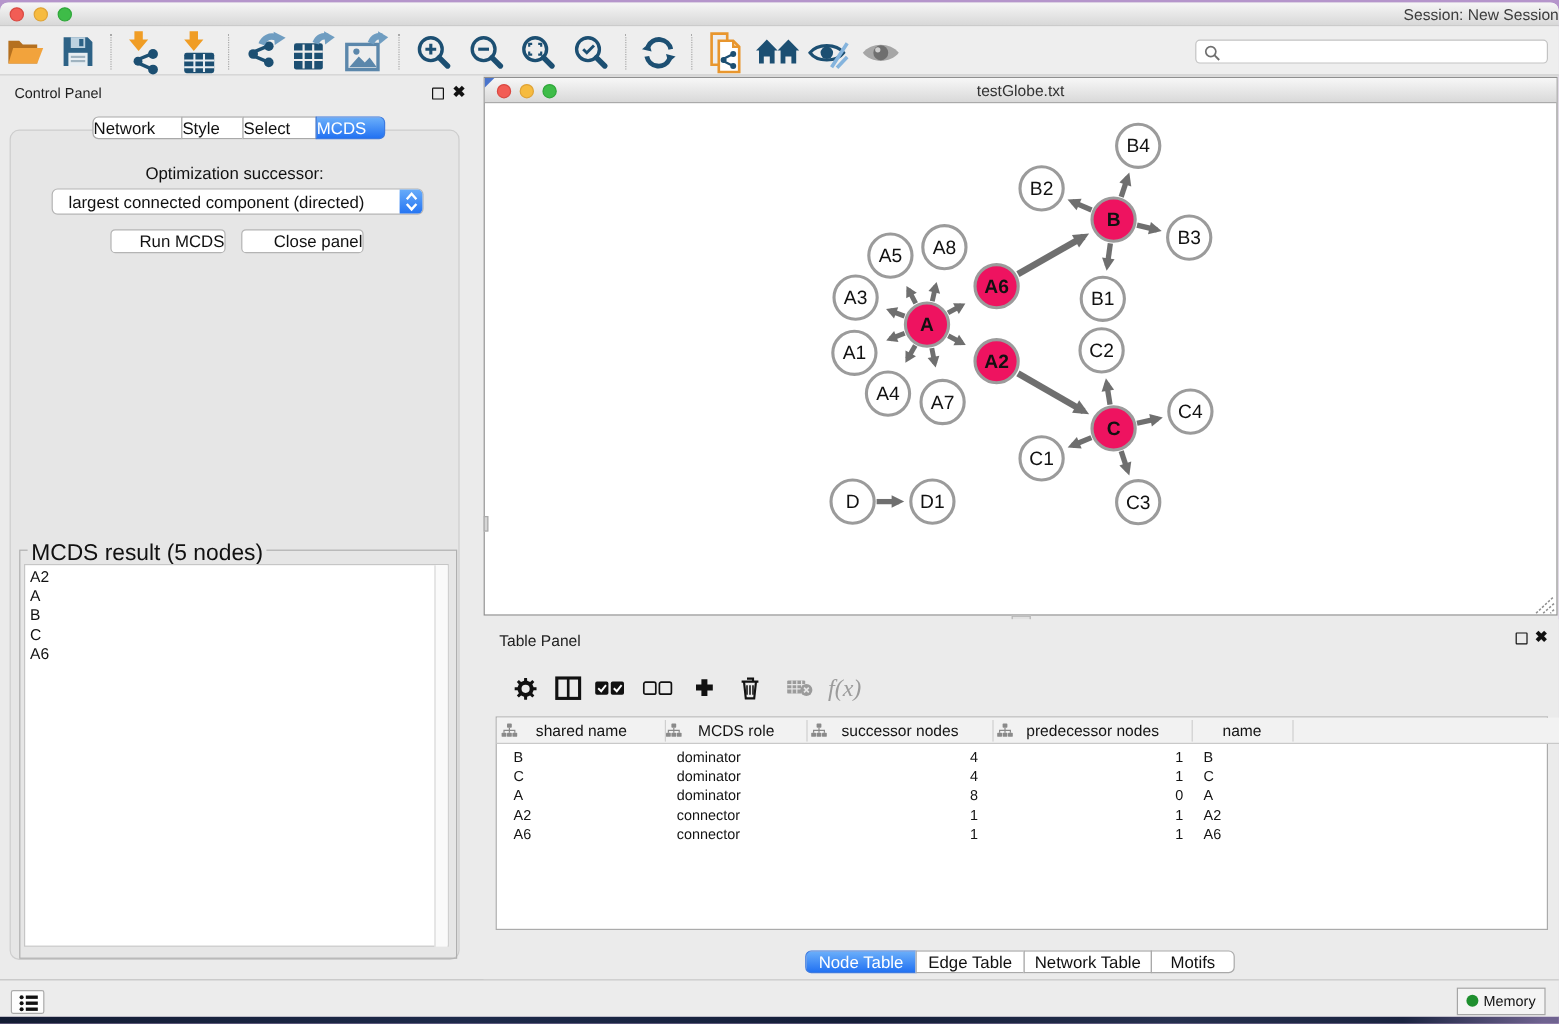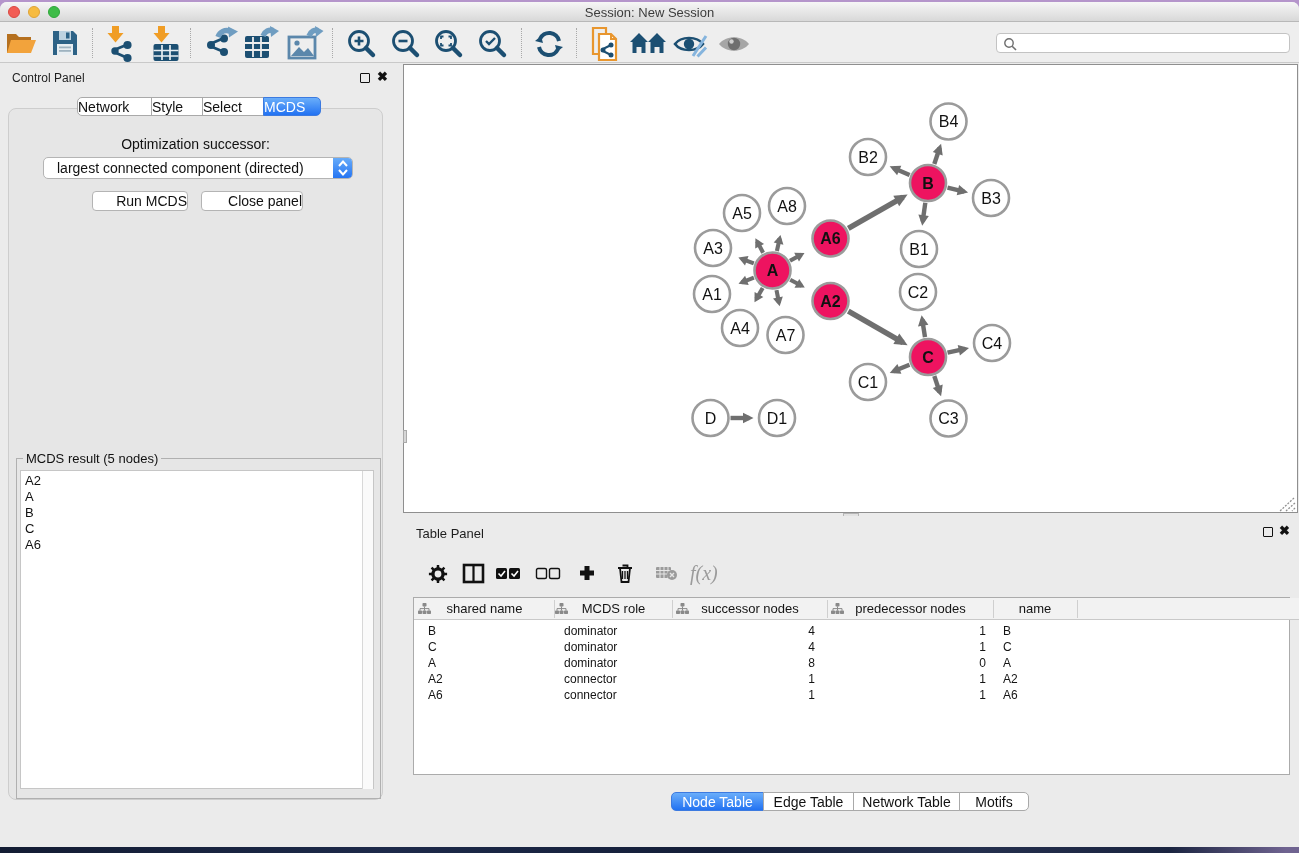--- a/index.html
+++ b/index.html
@@ -1,34 +1,34 @@
 <!DOCTYPE html>
 <html><head><meta charset="utf-8"><style>
 *{margin:0;padding:0;box-sizing:border-box}
 html,body{width:1299px;height:853px;overflow:hidden;font-family:"Liberation Sans",sans-serif;background:#b595cb}
 .abs{position:absolute}
 #deskbottom{left:0;top:847px;width:1299px;height:6px;background:linear-gradient(90deg,#131c33 0%,#1d2a4a 30%,#141e38 55%,#25304e 75%,#1a2440 90%,#6f6390 99%)}
 #win{left:0;top:2px;width:1299px;height:845px;background:#ebebeb;border-radius:7px 7px 0 0}
 #titlebar{left:0;top:0;width:1299px;height:20px;background:linear-gradient(#f6f6f6,#d8d8d8);border-radius:7px 7px 0 0;border-bottom:1px solid #b8b8b8}
 .tl{width:12px;height:12px;border-radius:50%;top:4px}
-#title{width:100%;text-align:center;top:3px;font-size:13px;color:#3c3c3c}
+#title{width:100%;text-align:right;top:3px;font-size:13px;color:#3c3c3c}
 #toolbar{left:0;top:20px;width:1299px;height:41px;background:#eeeeee;border-bottom:1px solid #c9c9c9}
 .sep{top:6px;height:30px;width:0;border-left:1px dotted #a9a9a9}
 #searchbox{left:996px;top:11px;width:294px;height:20px;background:#fff;border:1px solid #c3c3c3;border-radius:4px}
 #leftpanel{left:0;top:61px;width:403px;height:753px;background:#ebebeb}
 #cptitle{left:12px;top:8px;font-size:12px;color:#1e1e1e}
 #cpbox{left:8px;top:45px;width:375px;height:692px;background:#e6e6e6;border:1px solid #cdcdcd;border-radius:8px}
 .seg{position:absolute;top:34px;height:19px;border:1px solid #a9a9a9;background:#fff;font-size:14px;color:#111;text-align:left;line-height:18px}
 .segsel{background:linear-gradient(#6aaefa,#2272f2);color:#fff;border-color:#3c7ae0}
 #optlabel{left:8px;top:73px;width:375px;text-align:center;font-size:14px;color:#111}
 #combo{left:43px;top:94px;width:310px;height:22px;background:#fff;border:1px solid #b4b4b4;border-radius:5px;font-size:14px;color:#111;line-height:20px;text-align:left;padding-left:13px;white-space:nowrap;overflow:hidden}
 #combostep{right:-1px;top:-1px;width:20px;height:22px;background:linear-gradient(#6aaefa,#2272f2);border-radius:0 5px 5px 0}
 .btn{position:absolute;height:20px;background:#fff;border:1px solid #b4b4b4;border-radius:4px;font-size:14px;color:#111;text-align:right;line-height:18px}
 #fieldset{left:16px;top:395px;width:365px;height:341px;border:1px solid #b0b0b0}
-#legend{left:6px;top:-8px;background:#e6e6e6;padding:0 3px;font-size:13px;color:#111}
+#legend{left:6px;top:-8px;background:#e6e6e6;padding:0 3px;font-size:19px;color:#111}
 #mcdslist{left:3px;top:11px;width:354px;height:319px;background:#fff;border:1px solid #c6c6c6;font-size:13px;color:#111;line-height:16px;padding:2px 0 0 4px}
 #mcdssb{right:0;top:0;width:11px;height:318px;background:#fafafa;border-left:1px solid #d8d8d8}
 #statusbar{left:0;top:814px;width:1299px;height:31px;background:#ececec;border-top:1px solid #c2c2c2}
 #listbtn{left:9px;top:8px;width:28px;height:20px;background:#fdfdfd;border:1px solid #ababab;border-radius:2px}
 #membtn{left:1214px;top:6px;width:74px;height:23px;background:#f4f4f4;border:1px solid #a5a5a5;font-size:12px;color:#111;text-align:center;line-height:21px}
 #gwin{left:403px;top:62px;width:895px;height:449px;background:#fff;border:1px solid #8f8f8f}
 #gtitle{left:0;top:0;width:893px;height:21px;background:linear-gradient(#f7f7f7,#d9d9d9);border-bottom:1px solid #aaa}
 #gtext{width:100%;text-align:center;top:3px;font-size:13px;color:#333}
 #tablepanel{left:403px;top:514px;width:896px;height:300px;background:#ebebeb}
 #tptitle{left:13px;top:10px;font-size:13px;color:#1e1e1e}
@@ -190,21 +190,45 @@
  </div>
  <div class="btn abs" style="left:92px;top:128px;width:96px">Run MCDS</div>
  <div class="btn abs" style="left:201px;top:128px;width:102px">Close panel</div>
  <div id="fieldset" class="abs">
    <div id="legend" class="abs">MCDS result (5 nodes)</div>
    <div id="mcdslist" class="abs">A2<br>A<br>B<br>C<br>A6
      <div id="mcdssb" class="abs"></div>
    </div>
  </div>
 </div>
+<div id="statusbar" class="abs">
+ <div id="listbtn" class="abs">
+        <svg width="28" height="20" viewBox="0 0 28 20">
+          <g fill="#111">
+            <circle cx="8" cy="5" r="1.7"></circle>
+            <circle cx="8" cy="10" r="1.7"></circle>
+            <circle cx="8" cy="15" r="1.7"></circle>
+            <rect x="11.5" y="3.6" width="10" height="2.8"></rect>
+            <rect x="11.5" y="8.6" width="10" height="2.8"></rect>
+            <rect x="11.5" y="13.6" width="10" height="2.8"></rect>
+          </g>
+        </svg>
+      </div>
+ <div id="membtn" class="abs"><span style="display:inline-block;width:10px;height:10px;border-radius:50%;background:#1e8f2e;margin-right:4px;vertical-align:-1px"></span>Memory</div>
+</div>
 <div id="gwin" class="abs">
+ <div id="gtitle" class="abs">
+  <svg style="left:0;top:0" width="8" height="8" viewBox="0 0 8 8">
+          <path d="M0 0 L8 0 L0 8 z" fill="#4a74cc"></path>
+        </svg>
+  <div class="tl abs" style="left:9.5px;top:5px;background:#f25d55;border:1px solid #d94942"></div>
+  <div class="tl abs" style="left:28.5px;top:5px;background:#f6bb40;border:1px solid #dfa336"></div>
+  <div class="tl abs" style="left:48px;top:5px;background:#3ebc48;border:1px solid #2fa73a"></div>
+  <div id="gtext" class="abs">testGlobe.txt</div>
+ </div>
  <svg style="left:0px;top:21px" width="893" height="427" viewBox="403 85 893 427" font-family="Liberation Sans,sans-serif">
 <line x1="752.9" y1="276.7" x2="740.8" y2="281.4" stroke="#6f6f6f" stroke-width="4.1"></line>
 <polygon points="737.5,282.7 744.1,274.8 747.7,284.1" fill="#6f6f6f"></polygon>
 <line x1="752.8" y1="262.4" x2="740.7" y2="257.9" stroke="#6f6f6f" stroke-width="4.1"></line>
 <polygon points="737.4,256.6 747.5,255.1 744.0,264.4" fill="#6f6f6f"></polygon>
 <line x1="761.7" y1="286.9" x2="755.3" y2="298.1" stroke="#6f6f6f" stroke-width="4.1"></line>
 <polygon points="753.5,301.3 753.6,291.0 762.3,295.9" fill="#6f6f6f"></polygon>
 <line x1="762.1" y1="251.8" x2="756.1" y2="240.4" stroke="#6f6f6f" stroke-width="4.1"></line>
 <polygon points="754.4,237.3 763.0,242.9 754.2,247.5" fill="#6f6f6f"></polygon>
 <line x1="775.5" y1="289.1" x2="778.0" y2="301.8" stroke="#6f6f6f" stroke-width="4.1"></line>

